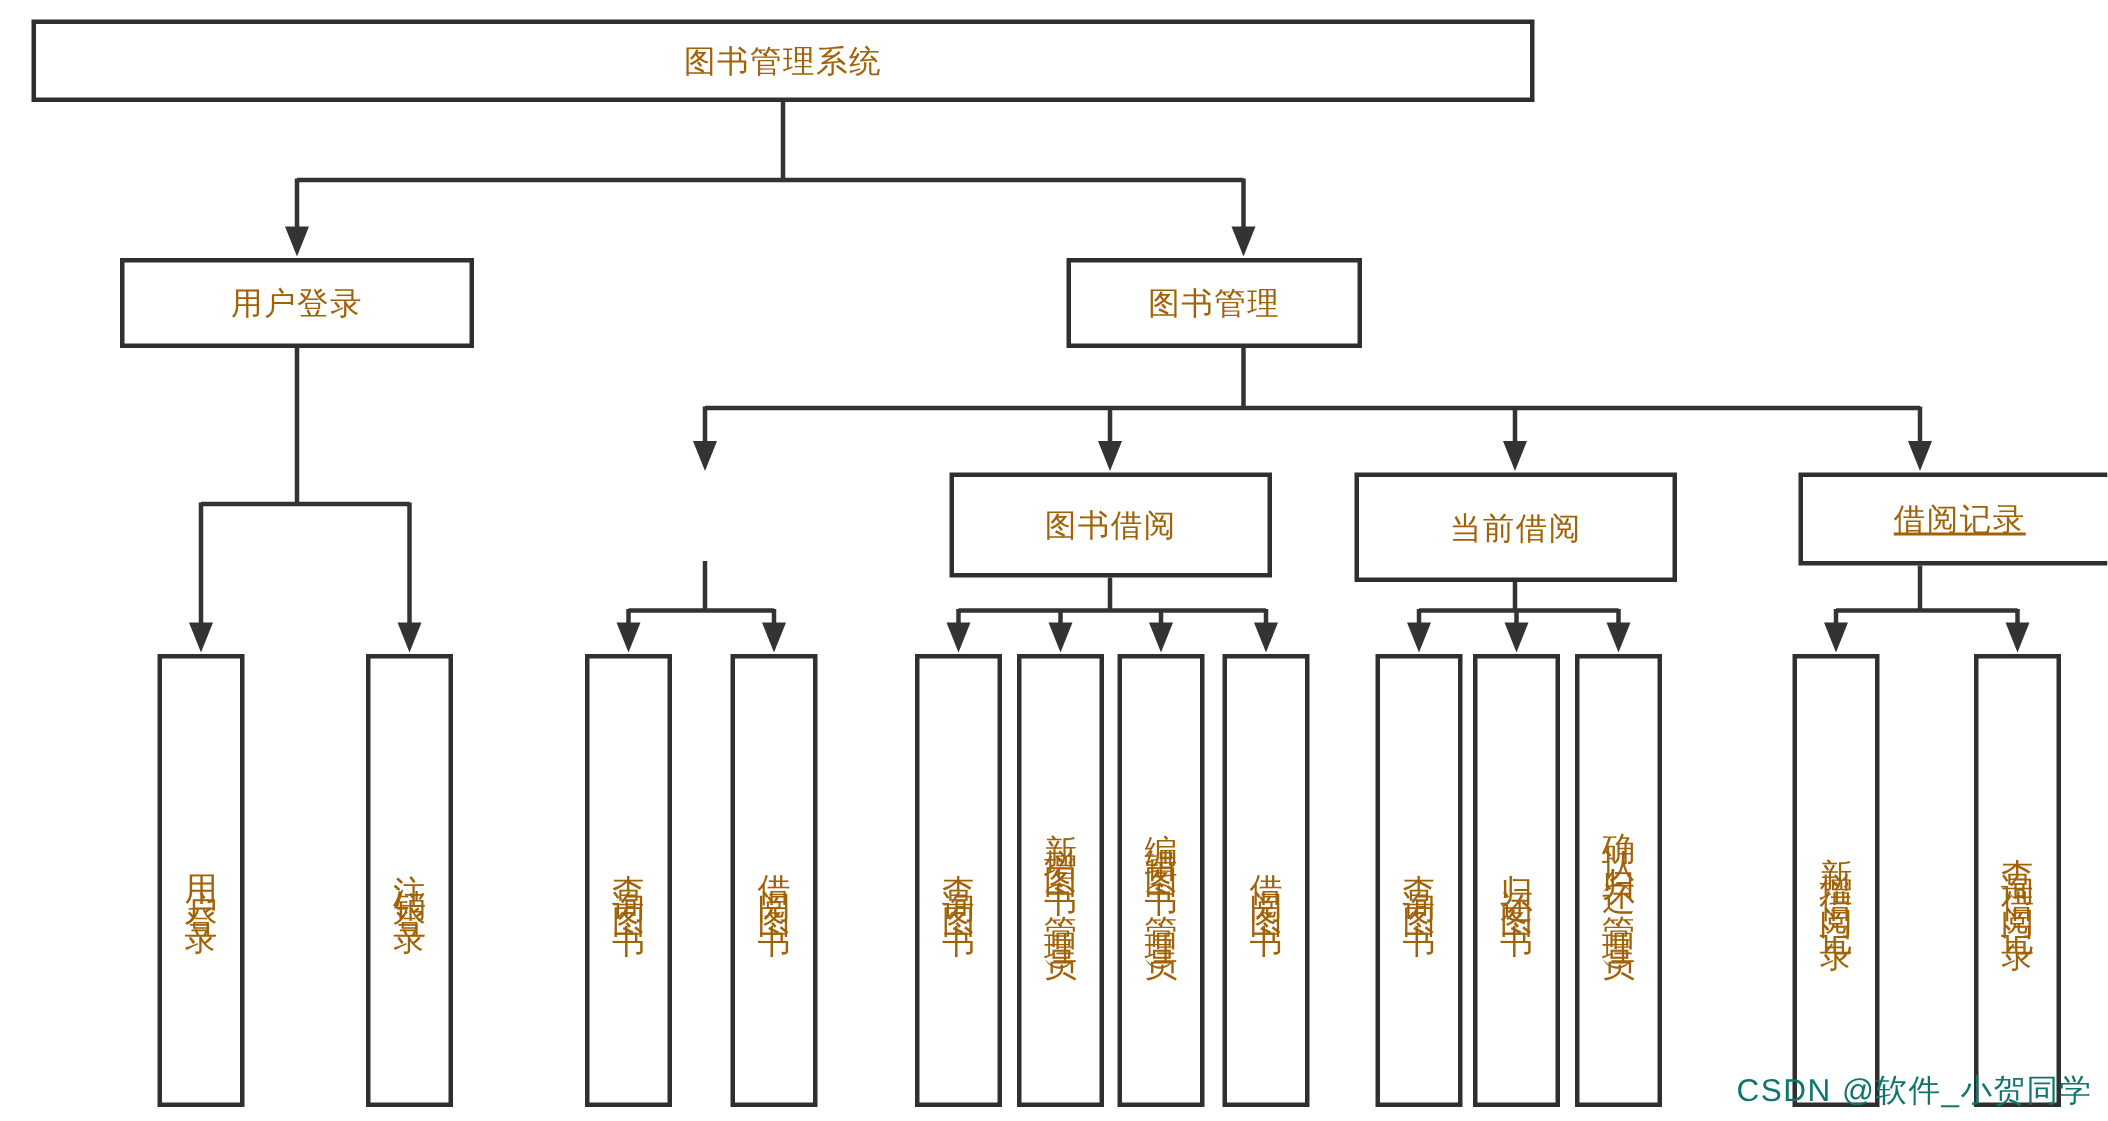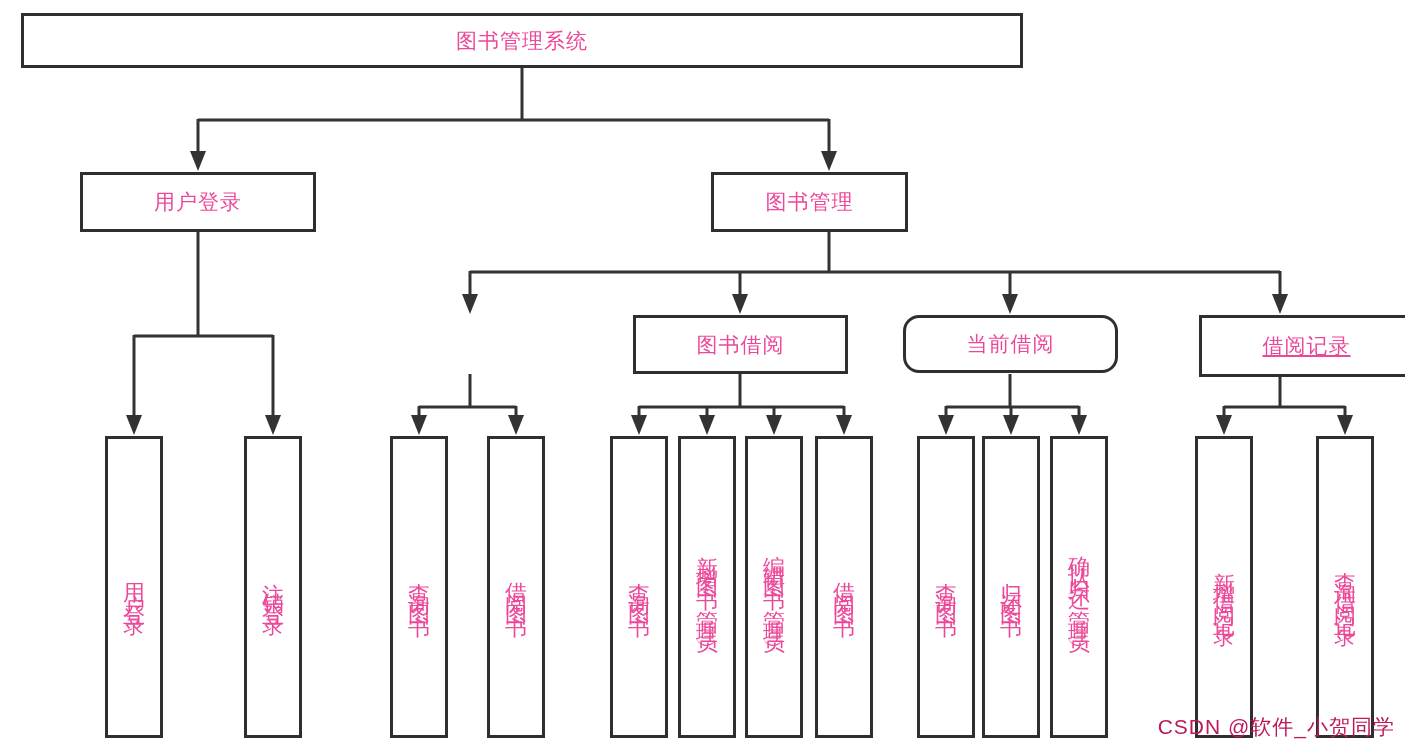--- a/index.html
+++ b/index.html
@@ -12,49 +12,49 @@
   }
   svg.wires { position:absolute; left:0; top:0; width:1405px; height:747px; }
   .node {
     position:absolute;
     box-sizing:border-box;
     border:3px solid #2f2f2f;
     background:#ffffff;
     display:flex;
     align-items:center;
     justify-content:center;
-    color:#ec4899;
+    color:#a16207;
     font-size:21px;
     letter-spacing:1px;
   }
   .leaf { width:58px; top:436px; height:302px; }
   .leaf .vtext {
     writing-mode:vertical-rl;
     text-orientation:mixed;
     letter-spacing:11px;
     font-size:22px;
     line-height:1;
     white-space:nowrap;
   }
   .watermark {
     position:absolute;
     right:10px;
     bottom:6px;
-    color:#be185d;
+    color:#0f766e;
     font-size:21px;
     letter-spacing:1px;
     z-index:10;
   }
   
   #n-root          { left:21px;  top:13px;  width:1002px; height:55px; }
   #n-user-login    { left:80px;  top:172px; width:236px;  height:60px; }
   #n-book-mgmt     { left:711px; top:172px; width:197px;  height:60px; }
   #n-new-book-rec  { left:363px; top:315px; width:215px;  height:59px; }
-  #n-book-borrow   { left:633px; top:315px; width:215px;  height:59px; }
-  #n-current-borrow{ left:903px; top:315px; width:215px;  height:58px;border-radius:16px; }
+  #n-book-borrow   { left:633px; top:315px; width:215px;  height:70px; }
+  #n-current-borrow{ left:903px; top:315px; width:215px;  height:73px; }
   #n-borrow-records{ left:1199px;top:315px; width:215px;  height:62px;text-decoration:underline; }
   #l-user-login { left:105px; }
   #l-logout     { left:244px; }
   #l-nb-query   { left:390px; }
   #l-nb-borrow  { left:487px; }
   #l-bb-query   { left:610px; }
   #l-bb-add     { left:678px; }
   #l-bb-edit    { left:745px; }
   #l-bb-borrow  { left:815px; }
   #l-cb-query   { left:917px; }

